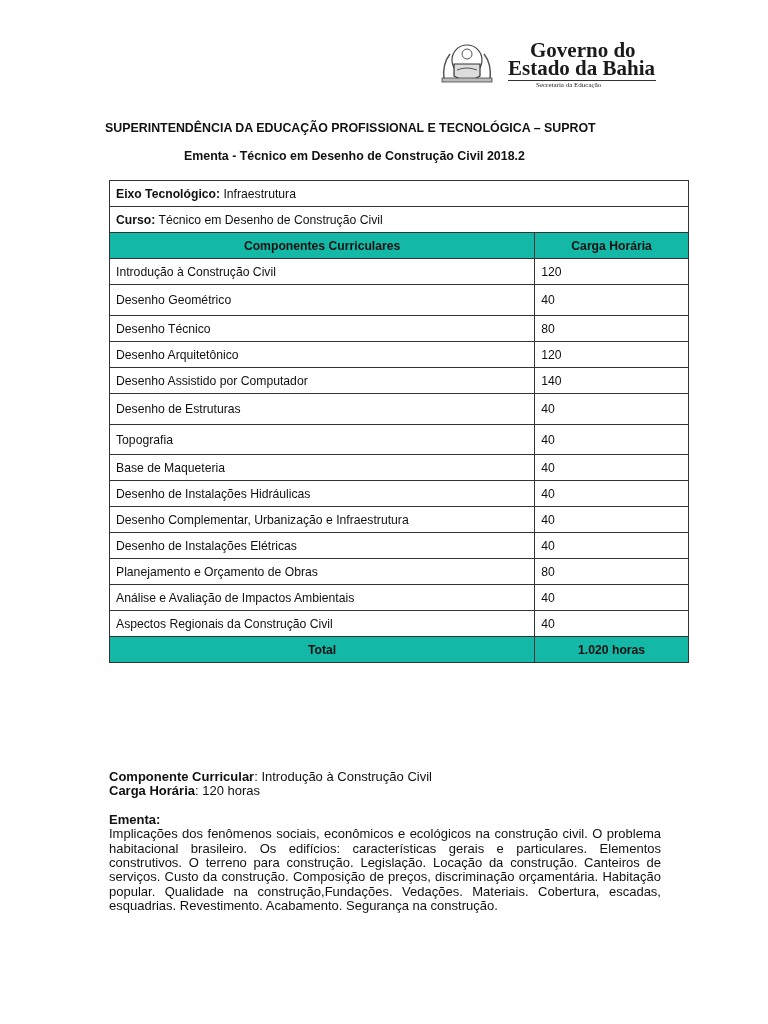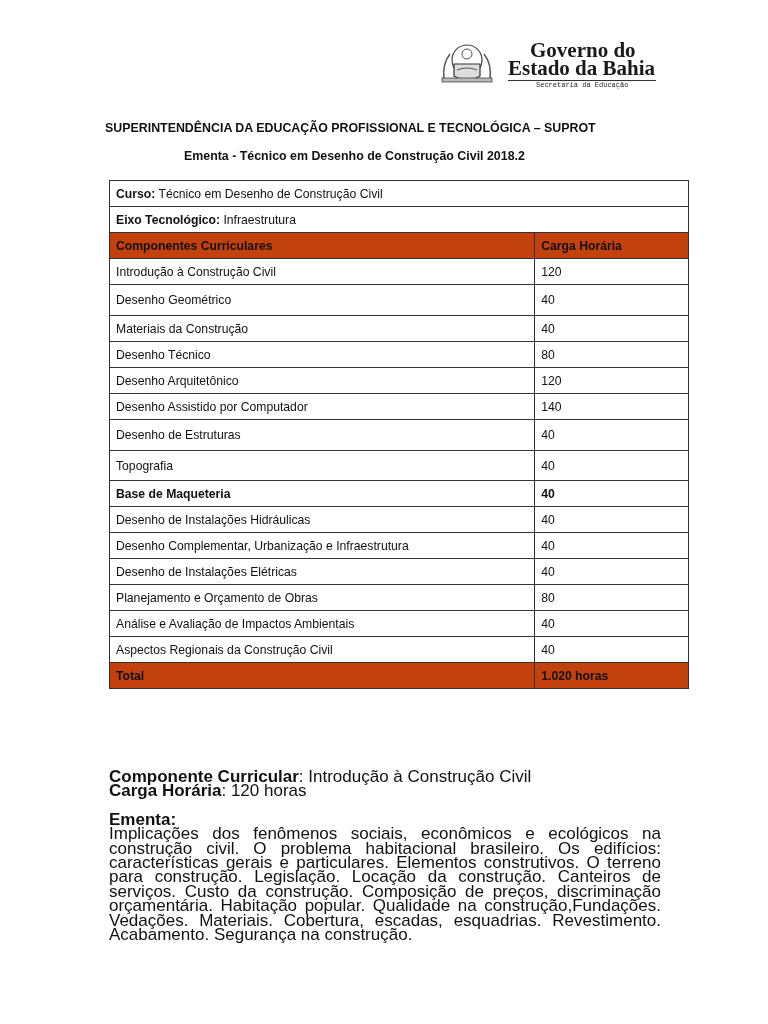--- a/index.html
+++ b/index.html
@@ -5,30 +5,30 @@
   html, body { margin: 0; padding: 0; background: #ffffff; }
   body { width: 768px; height: 1024px; position: relative; overflow: hidden;
          font-family: "Liberation Sans", sans-serif; color: #111; }
   .logo { position: absolute; left: 436px; top: 38px; width: 230px; height: 52px; }
   .logo .emblem { position: absolute; left: 0; top: 2px; width: 62px; height: 46px; }
   .logo .gov1, .logo .gov2 { position: absolute; left: 72px; font-family: "Liberation Serif", serif;
          font-weight: bold; font-size: 21px; line-height: 20px; color: #1a1a1a; white-space: nowrap; }
   .logo .gov1 { top: 2px; left: 94px; }
   .logo .gov2 { top: 20px; }
   .logo .rule { position: absolute; left: 72px; top: 42px; width: 148px; height: 1px; background: #333; }
-  .logo .sec { position: absolute; left: 100px; top: 43px; font-family: Liberation Mono, monospace;
+  .logo .sec { position: absolute; left: 100px; top: 43px; font-family: Liberation Serif, serif;
          font-size: 7px; color: #222; white-space: nowrap; }
   .h1 { position: absolute; left: 105px; top: 121px; font-weight: bold; font-size: 12.4px; white-space: nowrap; }
   .h2 { position: absolute; left: 184px; top: 149px; font-weight: bold; font-size: 12.4px; white-space: nowrap; }
   table.grid { position: absolute; left: 109px; top: 180px; width: 580px; border-collapse: collapse;
          font-size: 12.2px; }
   table.grid td { border: 1.3px solid #333; padding: 0 6px; }
   td.num { }
-  tr.hd td, tr.tot td { background: #c2410c; font-weight: bold; text-align: left; }
-  .desc { position: absolute; left: 109px; top: 770px; width: 552px; font-size: 17px; line-height: 14.4px; }
+  tr.hd td, tr.tot td { background: #14b8a6; font-weight: bold; text-align: center; }
+  .desc { position: absolute; left: 109px; top: 770px; width: 552px; font-size: 13px; line-height: 14.4px; }
   .desc p { margin: 0; }
   .desc .gap { height: 14px; }
   .desc .body { text-align: justify; }
 </style>
 </head>
 <body>
 
 <div class="logo">
   <svg class="emblem" viewBox="0 0 62 46">
     <circle cx="31" cy="20" r="15" fill="none" stroke="#444" stroke-width="1.2"></circle>
@@ -49,42 +49,38 @@
 <div class="h2">Ementa - Técnico em Desenho de Construção Civil 2018.2</div>
 
 <table class="grid">
   <colgroup>
       <col style="width:426px">
       <col style="width:154px">
     </colgroup>
   <tbody id="tbody">
     <tr style="height:26px">
       <td colspan="2">
-        <b>Curso:</b><span> Técnico em Desenho de Construção Civil</span>
+        <b>Eixo Tecnológico:</b><span> Infraestrutura</span>
       </td>
     </tr>
     <tr style="height:26px">
       <td colspan="2">
-        <b>Eixo Tecnológico:</b><span> Infraestrutura</span>
+        <b>Curso:</b><span> Técnico em Desenho de Construção Civil</span>
       </td>
     </tr>
     <tr class="hd" style="height:26px">
       <td>Componentes Curriculares</td>
       <td>Carga Horária</td>
     </tr>
   <tr style="height: 26px;">
         <td>Introdução à Construção Civil</td>
         <td class="num">120</td>
       </tr>
       <tr style="height: 31px;">
         <td>Desenho Geométrico</td>
-        <td class="num">40</td>
-      </tr>
-      <tr style="height: 26px;">
-        <td>Materiais da Construção</td>
         <td class="num">40</td>
       </tr>
       <tr style="height: 26px;">
         <td>Desenho Técnico</td>
         <td class="num">80</td>
       </tr>
       <tr style="height: 26px;">
         <td>Desenho Arquitetônico</td>
         <td class="num">120</td>
       </tr>
@@ -93,21 +89,21 @@
         <td class="num">140</td>
       </tr>
       <tr style="height: 31px;">
         <td>Desenho de Estruturas</td>
         <td class="num">40</td>
       </tr>
       <tr style="height: 30px; margin-top: 36px;">
         <td>Topografia</td>
         <td class="num">40</td>
       </tr>
-      <tr style="height: 26px; font-weight: bold;">
+      <tr style="height: 26px;">
         <td>Base de Maqueteria</td>
         <td class="num">40</td>
       </tr>
       <tr style="height: 26px;">
         <td>Desenho de Instalações Hidráulicas</td>
         <td class="num">40</td>
       </tr>
       <tr style="height: 26px;">
         <td>Desenho Complementar, Urbanização e Infraestrutura</td>
         <td class="num">40</td>

